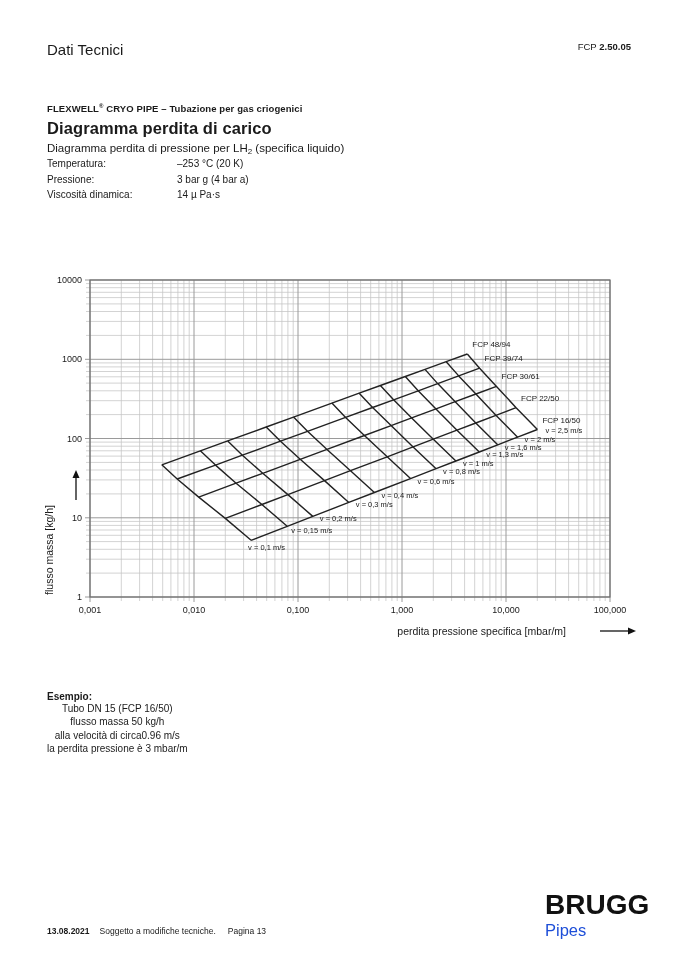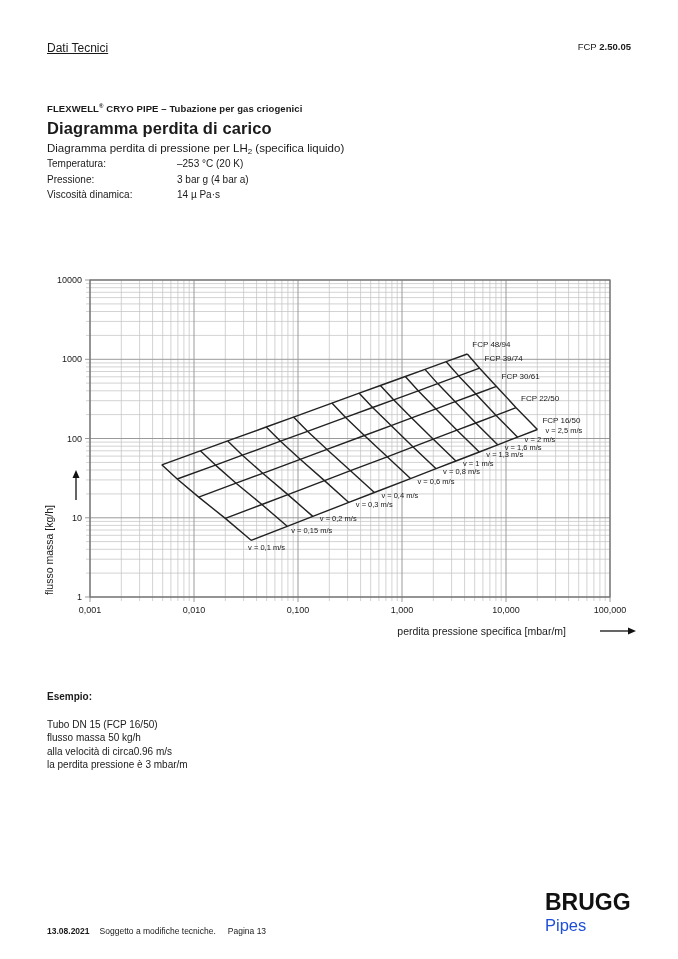--- a/index.html
+++ b/index.html
@@ -1,46 +1,46 @@
 <!DOCTYPE html>
 <html><head>
 <meta charset="utf-8">
 <style>
   html,body{margin:0;padding:0;background:#ffffff;}
   .page{
     position:relative;width:678px;height:959px;background:#ffffff;overflow:hidden;
     font-family:"Liberation Sans","DejaVu Sans",sans-serif;color:#1a1a1a;
   }
   .abs{position:absolute;}
-  .hdr-left{top:41px;left:47px;font-size:12px;text-decoration:underline;}
+  .hdr-left{top:41px;left:47px;font-size:15px;}
   .hdr-right{top:41px;right:47px;font-size:9.5px;}
   .hdr-right b{font-weight:bold;text-align:right;}
   .eyebrow{top:103px;left:47px;font-size:9.5px;font-weight:bold;letter-spacing:0.1px;}
   .eyebrow sup{font-size:6px;vertical-align:super;}
   .h1{top:119px;left:47px;font-size:16.5px;font-weight:bold;letter-spacing:0.1px;}
   .subtitle{top:142px;left:47px;font-size:11.5px;}
   .subtitle sub{font-size:8px;vertical-align:-2px;}
   .props{top:156px;left:47px;font-size:10px;line-height:15.7px;}
   .props .row{display:flex;}
   .props .lab{width:130px;}
   .chart-wrap{top:270px;left:40px;width:600px;height:380px;}
   svg text{font-family:"Liberation Sans","DejaVu Sans",sans-serif;fill:#1a1a1a;}
   svg .tick{font-size:9px;}
   svg .meshlbl{font-size:7.5px;}
   svg .pipelbl{font-size:8px;}
   svg .axtitle{font-size:10.5px;}
   .esempio{top:691px;left:47px;font-size:10px;}
-  .esempio .head{font-weight:bold;margin-bottom:16px;}
-  .esempio .line{line-height:13.3px;}
+  .esempio .head{font-weight:bold;}
+  .esempio .line{line-height:13.3px;text-align:center;}
   .footer{top:926px;left:47px;font-size:8.5px;white-space:nowrap;}
   .footer .date{font-weight:bold;}
   .footer .note{margin-left:10px;margin-top:28px;}
   .footer .pg{margin-left:12px;}
   .logo{top:891px;left:545px;line-height:1;}
-  .logo .brugg{font-size:23px;font-weight:800;letter-spacing:0px;color:#111;}
+  .logo .brugg{font-size:28px;font-weight:800;letter-spacing:0px;color:#111;}
   .logo .pipes{font-size:16.5px;font-weight:400;color:#1d4ed8;margin-top:3px;}
 </style>
 </head>
 <body>
 
 <div class="page">
 
   <div class="abs hdr-left">Dati Tecnici</div>
   <div class="abs hdr-right"><span>FCP</span>&nbsp;<b>2.50.05</b></div>
 

